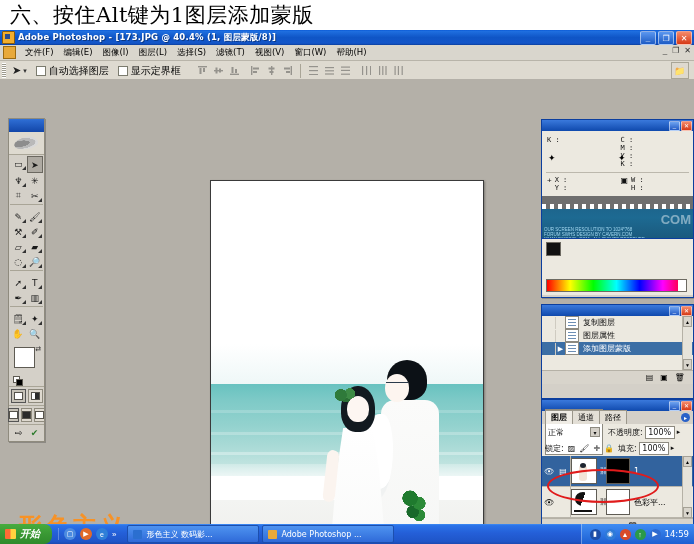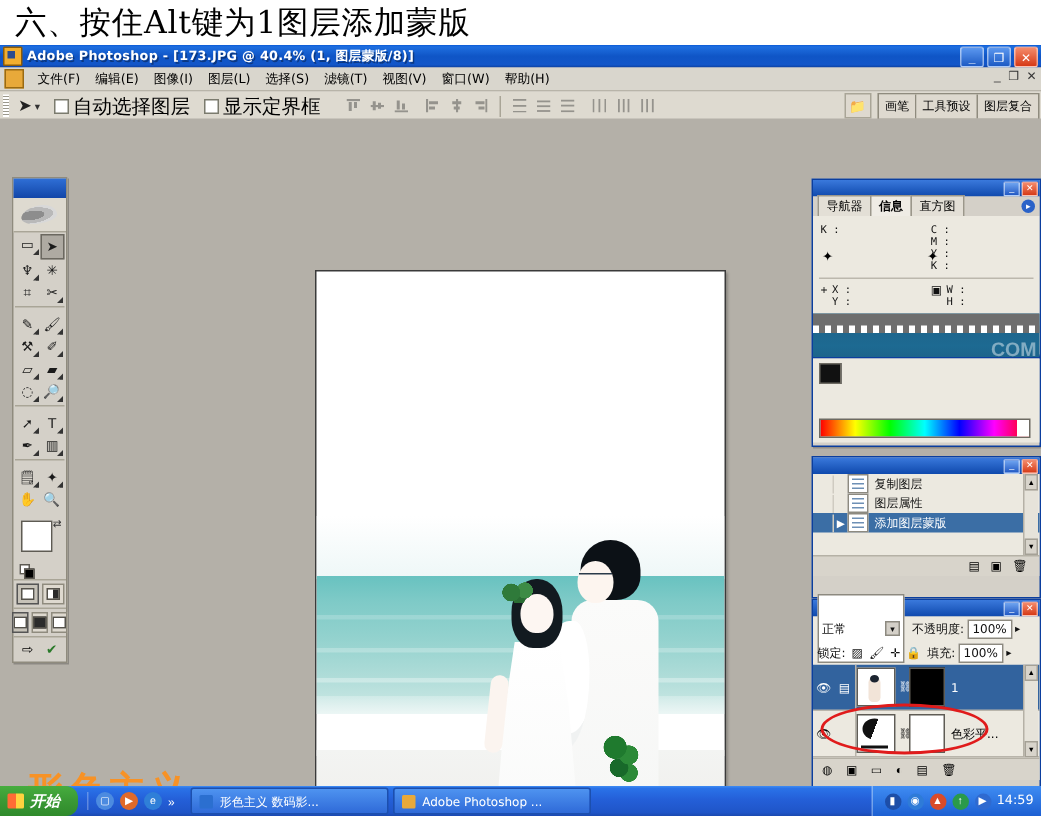--- a/index.html
+++ b/index.html
@@ -44,21 +44,21 @@
   .menubar .mi{font-size:8.5px;color:#000;padding:0 5px;white-space:nowrap;font-family:"DejaVu Sans","Liberation Sans",sans-serif;}
   .docbtns{position:absolute;right:3px;top:1px;display:flex;gap:5px;font-size:8px;color:#333;}
 
   .optionsbar{
     height:19px;background:#dedad0;border-bottom:1px solid #a9a597;
     display:flex;align-items:center;position:relative;
   }
   .grip{width:4px;height:15px;margin:0 3px 0 2px;
         background:repeating-linear-gradient(to bottom,#fff 0 1px,#9b988c 1px 2px);flex:none;}
   .movetool{font-size:11px;margin:0 2px 0 3px;color:#222;}
-  .chk{display:flex;align-items:center;margin-left:9px;font-size:13px;color:#000;white-space:nowrap;
+  .chk{display:flex;align-items:center;margin-left:9px;font-size:10px;color:#000;white-space:nowrap;
        font-family:"DejaVu Sans","Liberation Sans",sans-serif;}
   .chk .box{width:8px;height:8px;border:1px solid #7b7b6e;background:#fff;margin-right:3px;flex:none;}
   .alignset{display:flex;align-items:center;margin-left:14px;gap:1px;}
   .abtn{width:13px;height:14px;background:#dedad0;border:1px solid transparent;
         display:flex;align-items:center;justify-content:center;}
   .abar{width:9px;height:9px;opacity:.42;}
   .vsep{width:1px;height:14px;background:#a9a597;margin:0 5px;}
   .obright{position:absolute;right:1px;top:0;height:19px;display:flex;align-items:center;}
   .palbtn{width:16px;height:15px;border:1px solid #a9a597;background:#ded9cf;margin-right:4px;
           display:flex;align-items:center;justify-content:center;font-size:9px;}
@@ -384,25 +384,20 @@
             <svg class="abar" viewBox="0 0 9 9">
               <rect x="0.5" y="0" width="1.2" height="9" fill="#333"></rect>
               <rect x="3.8" y="0" width="1.2" height="9" fill="#333"></rect>
               <rect x="7.6" y="0" width="1.2" height="9" fill="#333"></rect>
             </svg>
           </div>
       </div>
 
       <div class="obright">
         <div class="palbtn">📁</div>
-        <div class="palwell">
-          <div class="ptab">画笔</div>
-          <div class="ptab">工具预设</div>
-          <div class="ptab" style="border-right:none">图层复合</div>
-        </div>
       </div>
     </div>
 
     <div class="workspace">
 
       <div class="toolbox">
         <div class="tbhandle"></div>
         <div class="tblogo"></div>
         <div class="toolgrid">
           <div class="tool has">▭</div>
@@ -500,26 +495,20 @@
       <div class="watermark">
         <div class="wm1">形色主义</div>
         <div class="wm2">SWCOOL.COM</div>
       </div>
 
       <div class="pal" style="left:541px;top:40px;width:151px;height:117px;">
         <div class="palbar">
           <div class="pbtn mn">_</div>
           <div class="pbtn cl">✕</div>
         </div>
-        <div class="paltabs">
-          <div class="ptb">导航器</div>
-          <div class="ptb act">信息</div>
-          <div class="ptb">直方图</div>
-          <div class="palmenu">▸</div>
-        </div>
         <div class="palbody" style="height:92px;position:relative;">
           <div class="infogrid">
             <div class="infocell">
               <div class="ilabels">K :</div>
             </div>
             <div class="infocell">
               <div class="ilabels">C :<br>M :<br>Y :<br>K :</div>
             </div>
           </div>
           <div style="position:absolute;left:6px;top:22px;font-size:9px;">✦</div>
@@ -590,20 +579,26 @@
           <span>▤</span>
           <span>▣</span>
           <span>🗑</span>
         </div>
       </div>
 
       <div class="pal" style="left:541px;top:320px;width:151px;height:133px;">
         <div class="palbar">
           <div class="pbtn mn">_</div>
           <div class="pbtn cl">✕</div>
+        </div>
+        <div class="paltabs">
+          <div class="ptb act">图层</div>
+          <div class="ptb">通道</div>
+          <div class="ptb">路径</div>
+          <div class="palmenu">▸</div>
         </div>
         <div class="palbody">
 
           <div class="lrow1">
             <div class="combo">
               <span>正常</span>
               <span class="cv">▾</span>
             </div>
             <span style="margin-left:5px">不透明度:</span>
             <span class="opcbox" style="margin-left:2px">100%</span>

